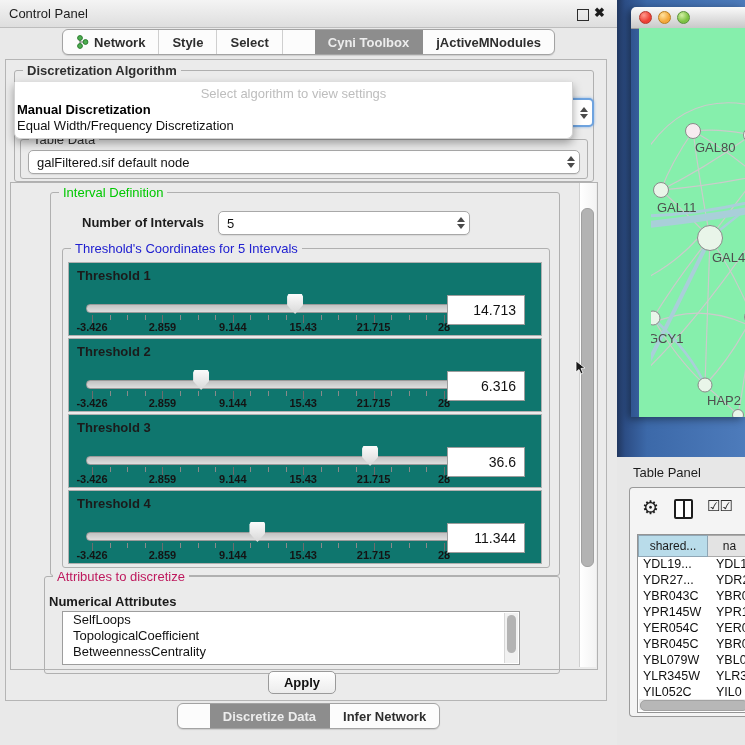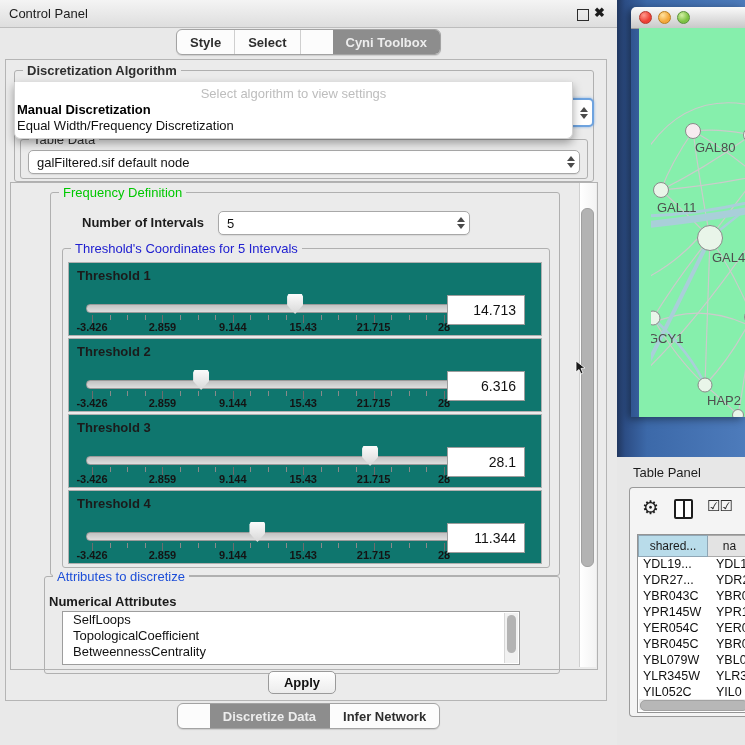--- a/index.html
+++ b/index.html
@@ -60,21 +60,21 @@
   .thr .t-label{position:absolute;left:8px;top:5px;font-size:13px;font-weight:bold;color:#1b1b1b;}
   .thr .track{position:absolute;left:17px;top:41px;width:365px;height:7px;border:1px solid #9a9a9a;border-radius:4px;background:linear-gradient(#c2c2c2,#dedede);}
   .thr .thumb{position:absolute;top:31px;width:16px;height:20px;background:linear-gradient(#fbfbfb,#d8d8d8);clip-path:polygon(8% 0,92% 0,100% 12%,100% 55%,50% 100%,0 55%,0 12%);filter:drop-shadow(0 0 1px #7f7f7f);}
   .thr .tick{position:absolute;width:1px;background:#6c6c6c;}
   .thr .tick.major{top:52px;height:8px;}
   .thr .tick.minor{top:52px;height:5px;background:#8a8a8a;}
   .thr .tlabel{position:absolute;top:58px;transform:translateX(-50%);font-size:11px;font-weight:bold;color:#141414;white-space:nowrap;}
   .thr .t-value{position:absolute;right:16px;top:32px;width:68px;height:28px;background:#fff;border:1px solid #9d9d9d;font-size:14px;color:#111;text-align:right;line-height:28px;padding-right:8px;box-sizing:content-box;}
 
   .attr-group{left:44px;top:576px;width:514px;height:96px;}
-  .attr-title{color:#1d4ed8;}
+  .attr-title{color:#be185d;}
   .attr-sub{position:absolute;left:49px;top:594px;font-size:13px;font-weight:bold;color:#1b1b1b;}
   .attr-list{left:62px;top:611px;width:456px;height:52px;background:#fff;border:1px solid #9d9d9d;overflow:hidden;}
   .attr-item{font-size:13px;color:#111;padding-left:10px;line-height:16px;white-space:nowrap;}
   .attr-scroll{position:absolute;right:1px;top:1px;width:13px;height:50px;background:#f1f1f1;border-left:1px solid #d7d7d7;}
   .attr-thumb{position:absolute;right:2px;top:2px;width:9px;height:38px;background:#b3b3b3;border-radius:5px;}
 
   .apply-btn{left:268px;top:671px;width:66px;height:21px;background:linear-gradient(#ffffff,#ececec);border:1px solid #9a9a9a;border-radius:5px;font-size:13px;color:#111;text-align:center;line-height:21px;font-weight:bold;}
 
   .bottabrow{left:0;top:703px;width:617px;height:26px;display:flex;justify-content:center;}
 
@@ -114,23 +114,31 @@
 <div id="stage">
 
   <div class="abs titlebar">
     <span class="tl-text">Control Panel</span>
     <span class="float-icon"></span>
     <span class="close-icon">✖</span>
   </div>
 
   <div class="abs tabrow">
     <div class="tabgroup" id="top-tabs">
+        <div class="tab"><svg width="13" height="14">
+            <line x1="4" y1="3" x2="4" y2="11" stroke="#777" stroke-width="1.2"></line>
+            <line x1="4" y1="7" x2="9" y2="7" stroke="#777" stroke-width="1.2"></line>
+            <circle cx="4" cy="3" r="2.4" fill="#4caf50" stroke="#2c7a2f"></circle>
+            <circle cx="4" cy="11" r="2.4" fill="#4caf50" stroke="#2c7a2f"></circle>
+            <circle cx="9.5" cy="7" r="2.4" fill="#4caf50" stroke="#2c7a2f"></circle>
+          </svg>Network</div>
         <div class="tab">Style</div>
         <div class="tab">Select</div>
         <div class="tab sel">Cyni Toolbox</div>
+        <div class="tab">jActiveMNodules</div>
       </div>
   </div>
 
   <div class="abs mainpanel"></div>
 
   <div class="abs groupbox algo-group">
     <span class="grouptitle algo-title">Discretization Algorithm</span>
   </div>
   <div class="abs combo algo-combo">
     <span class="cb-text"></span>
@@ -155,21 +163,21 @@
     <div class="hint">Select algorithm to view settings</div>
     <div class="opt1">Manual Discretization</div>
     <div class="opt2">Equal Width/Frequency Discretization</div>
   </div>
 
   <div class="abs scrollpane"></div>
   <div class="abs vscroll-track"></div>
   <div class="abs vscroll-thumb"></div>
 
   <div class="abs groupbox interval-group">
-    <span class="grouptitle interval-title">Frequency Definition</span>
+    <span class="grouptitle interval-title">Interval Definition</span>
   </div>
   <span class="abs noi-label">Number of Intervals</span>
   <div class="abs combo noi-combo">
     <span class="cb-text">5</span>
     <span class="stepper">
         <i class="up"></i>
         <i class="dn"></i>
       </span>
   </div>
   <div class="abs groupbox thr-group">
@@ -266,21 +274,21 @@
         <div class="tick minor" style="left: 339.8px;"></div>
         <div class="tick minor" style="left: 357.4px;"></div>
         <div class="tick major" style="left: 375px;"></div>
         <span class="tlabel" style="left: 23px;">-3.426</span>
         <span class="tlabel" style="left: 93.4px;">2.859</span>
         <span class="tlabel" style="left: 163.8px;">9.144</span>
         <span class="tlabel" style="left: 234.2px;">15.43</span>
         <span class="tlabel" style="left: 304.6px;">21.715</span>
         <span class="tlabel" style="left: 375px;">28</span>
         <div class="thumb" style="left: 293.08px;"></div>
-        <div class="t-value">28.1</div>
+        <div class="t-value">36.6</div>
       </div>
       <div class="thr abs" style="top: 490px;">
         <div class="t-label">Threshold 4</div>
         <div class="track"></div>
         <div class="tick major" style="left: 23px;"></div>
         <div class="tick minor" style="left: 40.6px;"></div>
         <div class="tick minor" style="left: 58.2px;"></div>
         <div class="tick minor" style="left: 75.8px;"></div>
         <div class="tick major" style="left: 93.4px;"></div>
         <div class="tick minor" style="left: 111px;"></div>

